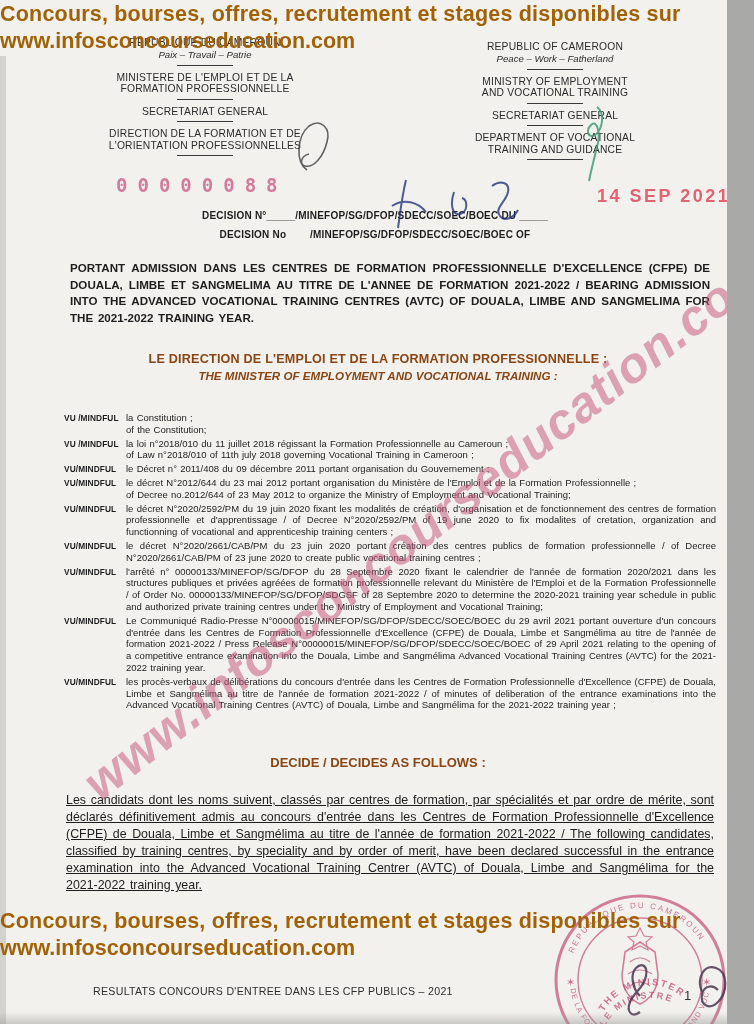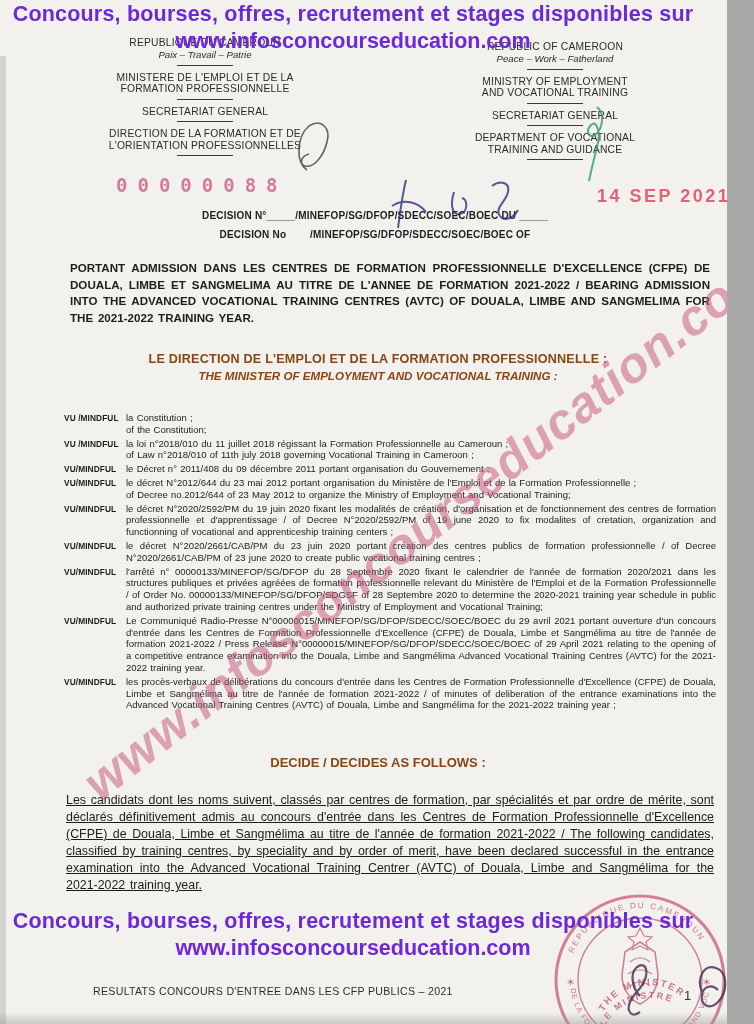--- a/index.html
+++ b/index.html
@@ -9,22 +9,22 @@
     font-family:"Liberation Sans",sans-serif;color:#1d1d1f;
   }
   
   .edge-right{position:absolute;top:0;right:0;width:27px;height:100%;background:#a9a9a7;z-index:9;}
   .edge-right-hl{position:absolute;top:0;right:21px;width:6px;height:100%;background:#c6c5c2;z-index:9;}
   .edge-left{position:absolute;top:56px;left:0;width:6px;height:100%;background:#d3d2ce;z-index:1;}
   .edge-bottom{position:absolute;left:0;bottom:0;width:727px;height:12px;
     background:linear-gradient(to bottom,rgba(150,150,148,0),rgba(150,150,148,0.45));z-index:8;}
 
   
-  .banner{position:absolute;left:0;width:706px;text-align:center;z-index:6;
-    color:#6d28d9;font-weight:bold;line-height:27px;}
+  .banner{position:absolute;left:0;width:706px;text-align:left;z-index:6;
+    color:#a16207;font-weight:bold;line-height:27px;}
   .banner-top{top:1px;}
   .banner-bottom{top:908px;}
   .banner .l1{font-size:21.5px;letter-spacing:0.2px;display:block;}
   .banner .l2{font-size:21.5px;display:block;}
 
   
   .hdr{position:absolute;text-align:center;z-index:2;color:#2b2b2d;}
   .hdr-left{left:88px;top:37px;width:234px;}
   .hdr-right{left:424px;top:41px;width:262px;}
   .hdr-line{display:block;font-size:10.3px;line-height:11.5px;letter-spacing:0.2px;}

